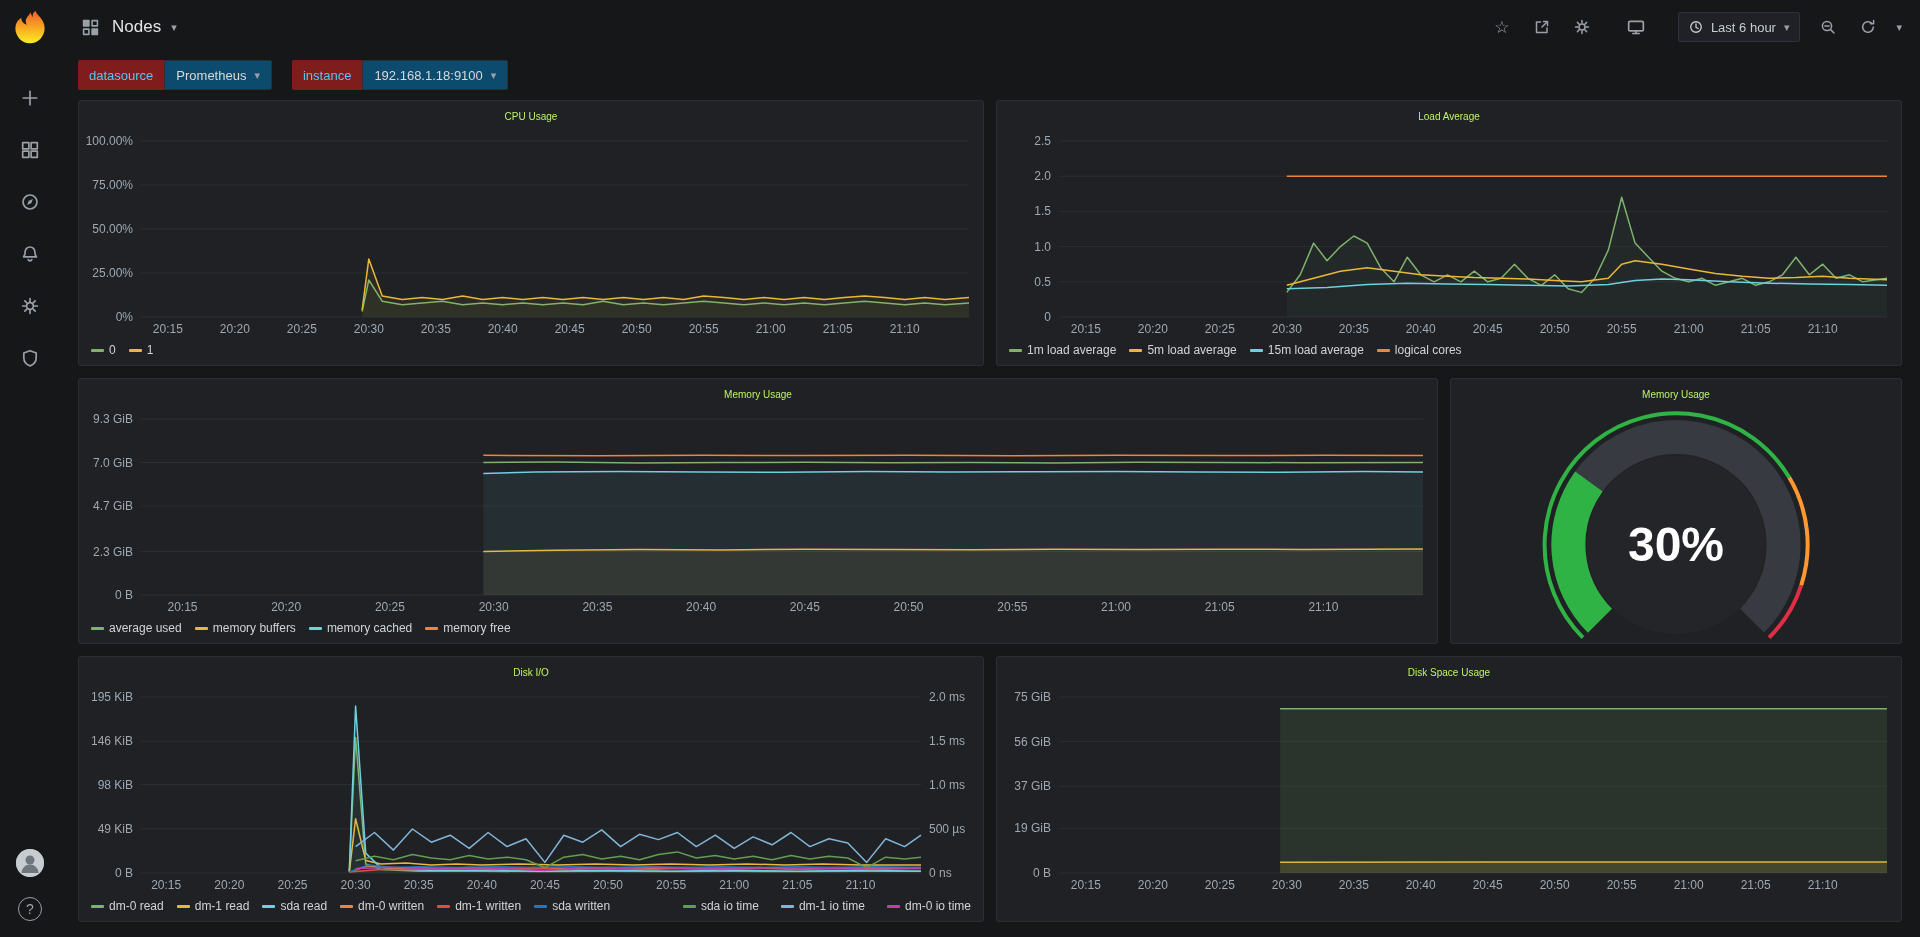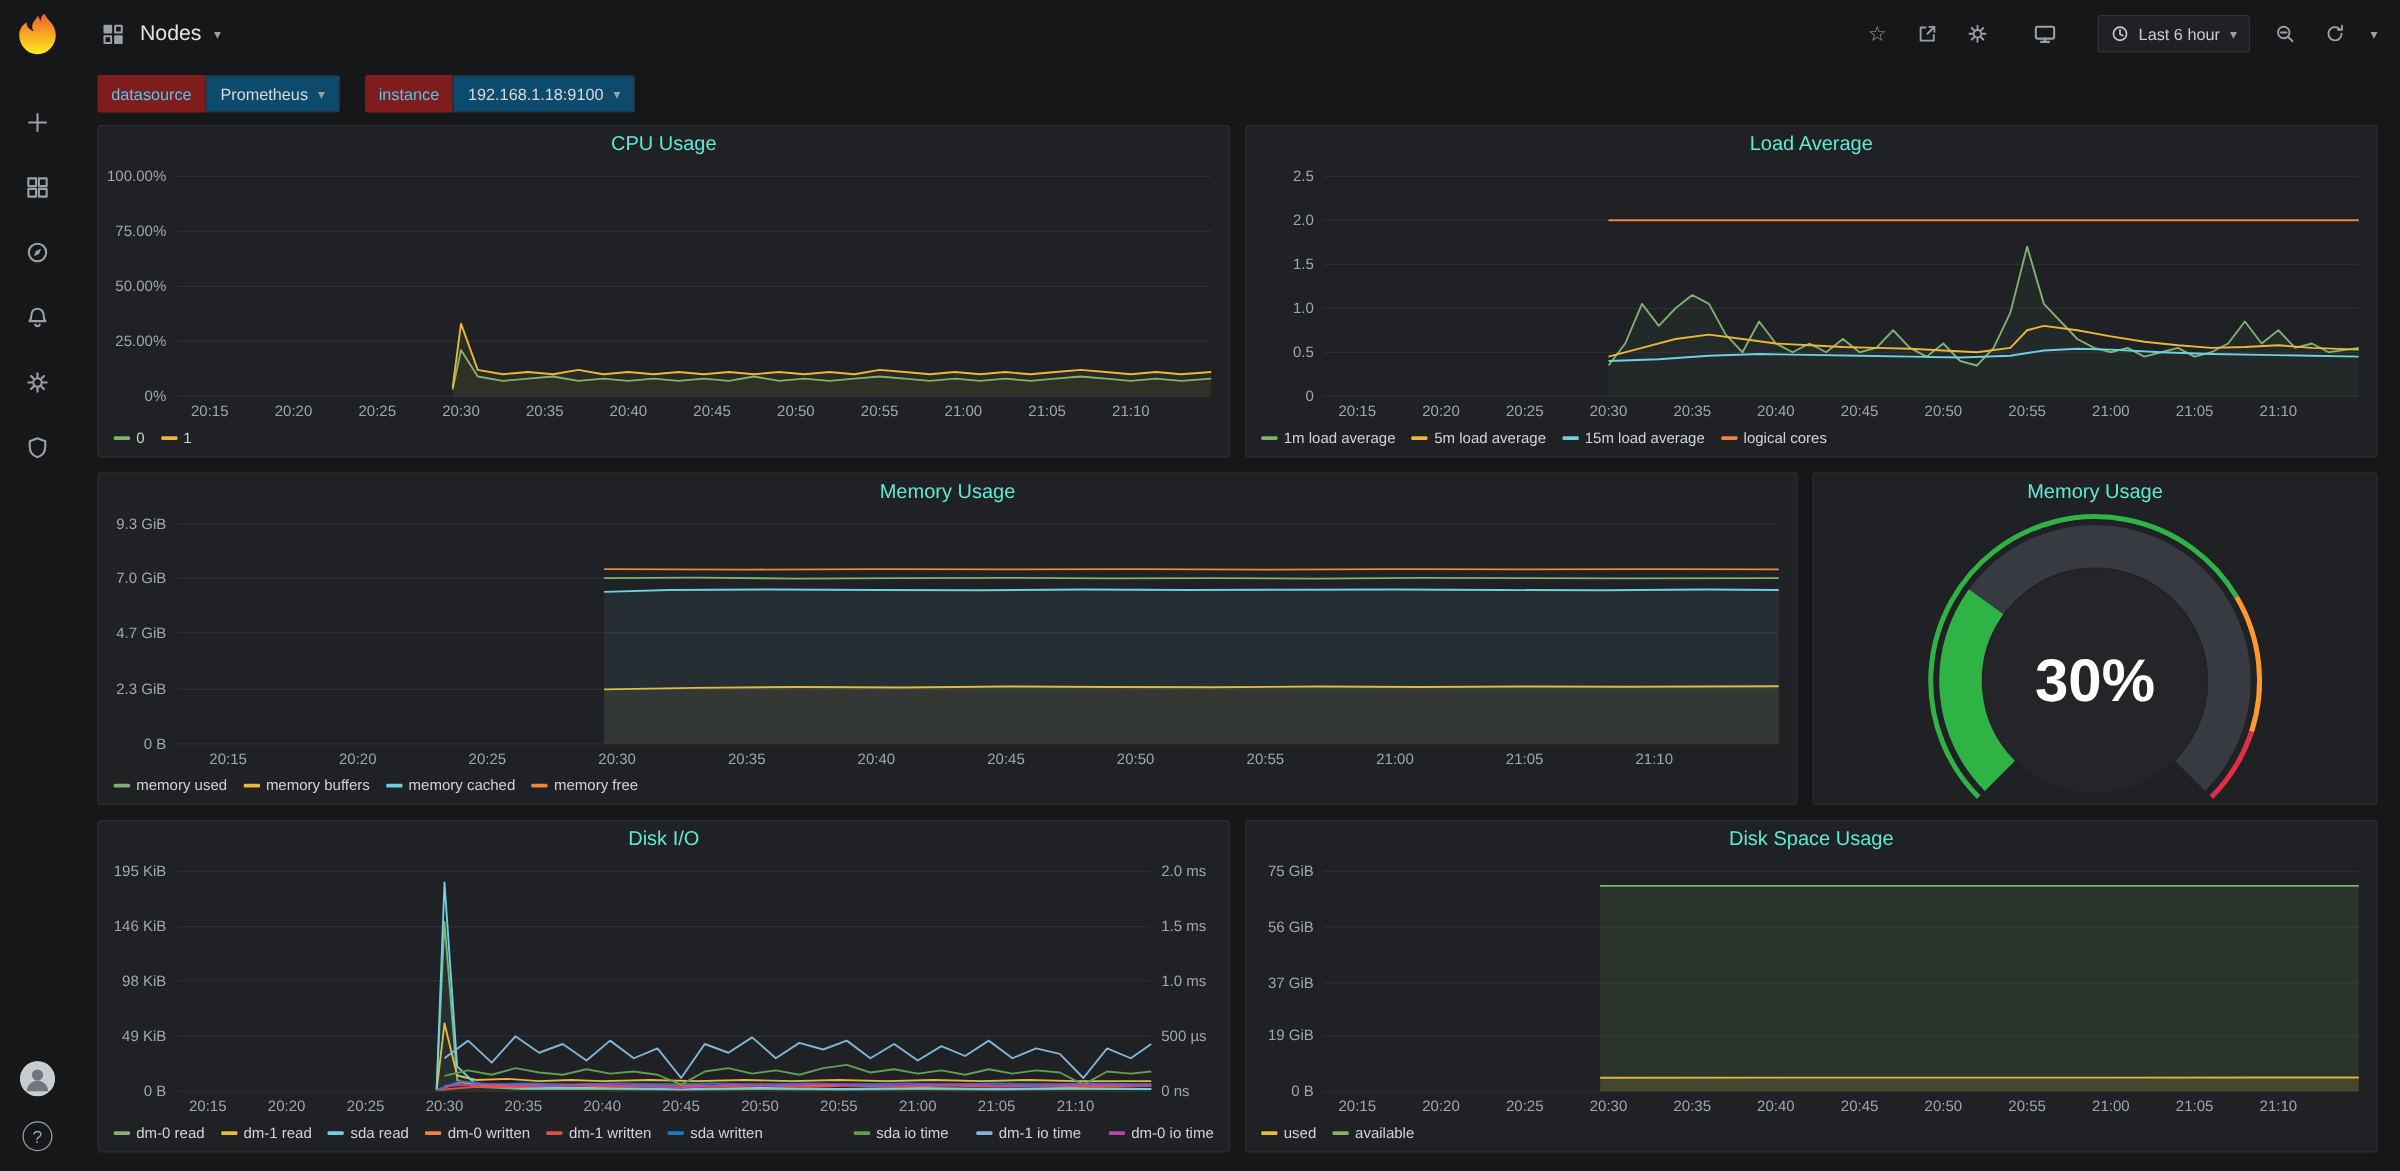--- a/index.html
+++ b/index.html
@@ -21,21 +21,21 @@
 .vars{margin-left:60px;padding:6px 18px 10px;display:flex;gap:20px}
 .var{display:flex;align-items:stretch;height:30px;font-size:13px;cursor:pointer}
 .var-label{background:#7f1d1d;color:#58c5f0;padding:0 11px;display:flex;align-items:center;border-radius:2px 0 0 2px}
 .var-value{background:#0c4a6e;border:1px solid #2c2f33;color:#d8d9da;padding:0 11px;display:flex;align-items:center;gap:8px;border-radius:0 2px 2px 0}
 .dash{margin-left:60px;padding:0 18px}
 .row{display:flex;gap:12px;margin-bottom:12px}
 .panel{background:#1f2124;border:1px solid #2c2e33;border-radius:3px;display:flex;flex-direction:column;height:266px;min-width:0}
 .w-fixed{flex:0 0 906px}
 .w-flex{flex:1 1 0}
 .w-gauge{flex:0 0 452px}
-.panel-title{height:30px;flex:0 0 30px;display:flex;align-items:center;justify-content:center;font-size:16px;font-weight:500;color:#5eead4;cursor:pointer}
+.panel-title{height:30px;flex:0 0 30px;display:flex;align-items:center;justify-content:center;font-size:10px;font-weight:500;color:#bef264;cursor:pointer}
 .plot{flex:1 1 auto;position:relative;overflow:hidden}
 .legend{height:26px;flex:0 0 26px;display:flex;align-items:center;gap:13px;padding:0 12px 4px;font-size:12px;color:#d0d4d9;white-space:nowrap;overflow:hidden}
 .li{display:inline-flex;align-items:center;gap:5px;cursor:pointer}
 .sw{width:13px;height:3px;border-radius:1px;display:inline-block}
 .lrg{margin-left:auto;display:inline-flex;gap:22px}
 .tick{font-size:12px;fill:#9fa8b2}
 .gv{font-size:48px;font-weight:700;fill:#ffffff}
 .sicon{stroke:currentColor;fill:none;stroke-width:1.5;stroke-linecap:round;stroke-linejoin:round}
 </style>
 </head>
@@ -328,21 +328,21 @@
             <polygon points="404.3,186.0 404.3,142.5 476.9,141.3 559.9,140.6 642.8,141.0 725.8,140.2 808.8,140.6 891.8,140.8 974.8,140.2 1057.7,140.6 1140.7,140.2 1223.7,140.4 1344.0,140.0 1344.0,186.0" fill="#EAB839" fill-opacity="0.08"></polygon>
             <polyline points="404.3,142.5 476.9,141.3 559.9,140.6 642.8,141.0 725.8,140.2 808.8,140.6 891.8,140.8 974.8,140.2 1057.7,140.6 1140.7,140.2 1223.7,140.4 1344.0,140.0" fill="none" stroke="#EAB839" stroke-width="1.5" stroke-linejoin="round"></polyline>
             <polygon points="404.3,186.0 404.3,64.5 456.1,63.0 539.1,62.6 622.1,63.0 705.1,63.2 788.1,62.6 871.0,63.0 954.0,62.8 1037.0,62.6 1120.0,63.0 1202.9,63.2 1285.9,62.6 1344.0,63.0 1344.0,186.0" fill="#6ED0E0" fill-opacity="0.08"></polygon>
             <polyline points="404.3,64.5 456.1,63.0 539.1,62.6 622.1,63.0 705.1,63.2 788.1,62.6 871.0,63.0 954.0,62.8 1037.0,62.6 1120.0,63.0 1202.9,63.2 1285.9,62.6 1344.0,63.0" fill="none" stroke="#6ED0E0" stroke-width="1.5" stroke-linejoin="round"></polyline>
             <polyline points="404.3,46.3 518.4,46.7 622.1,46.3 725.8,46.5 829.5,46.3 933.3,46.7 1037.0,46.3 1140.7,46.5 1244.4,46.3 1344.0,46.5" fill="none" stroke="#EF843C" stroke-width="1.5" stroke-linejoin="round"></polyline>
           </svg>
         </div>
       <div class="legend">
           <span class="li">
             <span class="sw" style="background: rgb(126, 178, 109);"></span>
-            <span>memory used</span>
+            <span>average used</span>
           </span>
           <span class="li">
             <span class="sw" style="background: rgb(234, 184, 57);"></span>
             <span>memory buffers</span>
           </span>
           <span class="li">
             <span class="sw" style="background: rgb(110, 208, 224);"></span>
             <span>memory cached</span>
           </span>
           <span class="li">
@@ -477,25 +477,15 @@
             <text x="624.7" y="202" text-anchor="middle" class="tick">20:55</text>
             <text x="691.7" y="202" text-anchor="middle" class="tick">21:00</text>
             <text x="758.7" y="202" text-anchor="middle" class="tick">21:05</text>
             <text x="825.7" y="202" text-anchor="middle" class="tick">21:10</text>
             <polygon points="283.1,186.0 283.1,175.2 490.7,175.1 691.7,175.1 890.0,175.0 890.0,186.0" fill="#EAB839" fill-opacity="0.15"></polygon>
             <polyline points="283.1,175.2 490.7,175.1 691.7,175.1 890.0,175.0" fill="none" stroke="#EAB839" stroke-width="1.5" stroke-linejoin="round"></polyline>
             <polygon points="283.1,186.0 283.1,21.7 890.0,21.7 890.0,186.0" fill="#7EB26D" fill-opacity="0.12"></polygon>
             <polyline points="283.1,21.7 890.0,21.7" fill="none" stroke="#7EB26D" stroke-width="1.5" stroke-linejoin="round"></polyline>
           </svg>
         </div>
-      <div class="legend">
-          <span class="li">
-            <span class="sw" style="background: rgb(234, 184, 57);"></span>
-            <span>used</span>
-          </span>
-          <span class="li">
-            <span class="sw" style="background: rgb(126, 178, 109);"></span>
-            <span>available</span>
-          </span>
-        </div>
     </div>
   </div>
 </div>
 
 </body></html>

